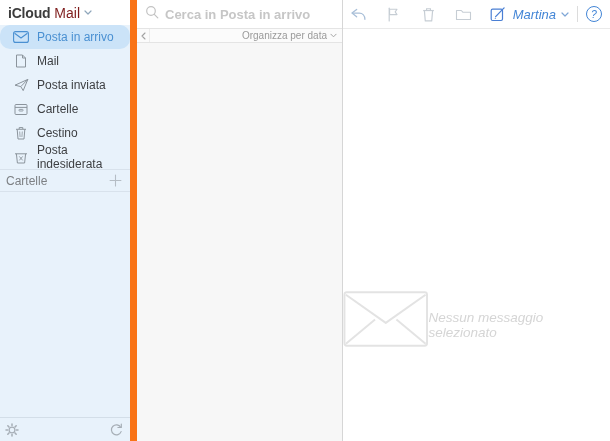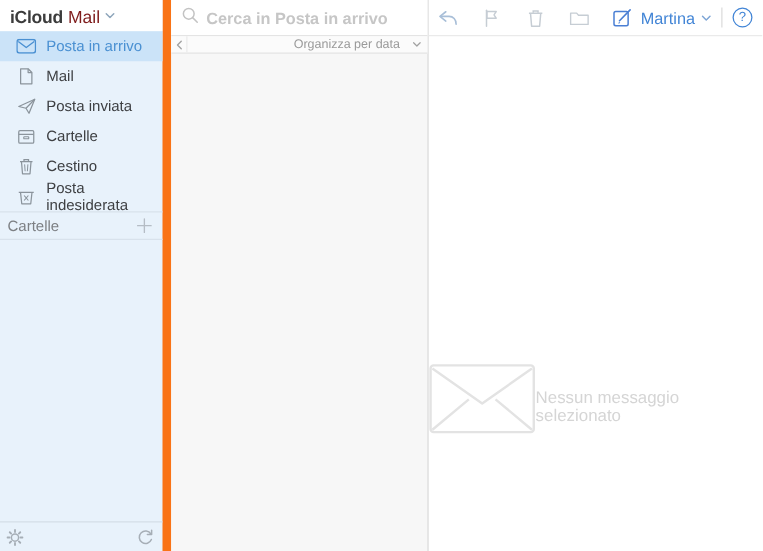--- a/index.html
+++ b/index.html
@@ -26,21 +26,21 @@
   .brand { color:#3c3c3c; font-weight:700; letter-spacing:-0.2px; }
   .app-title { color:#7f1d1d; margin-left:4px; }
   .hdr-chev { margin-left:4px; display:flex; }
 
   .nav { padding-top:0; }
   .nav-item {
     height:24px; display:flex; align-items:center;
     padding-left:12px; font-size:12px; color:#3d3f42;
     position:relative; cursor:default;
   }
-  .nav-item.selected { background:#cbe3f8; color:#4a90d2; }
+  .nav-item.selected { background:#cbe3f8; color:#4a90d2;border-radius:10px; }
   .nav-icon { width:18px; height:18px; margin-right:7px;
     display:flex; align-items:center; justify-content:center; flex:none; }
   .disclosure { position:absolute; left:3px; top:8px; display:flex; }
 
   .divider { height:1px; background:#d8e2ec; }
   .folders-row {
     height:21px; display:flex; align-items:center; justify-content:space-between;
     padding:0 8px 0 6px; font-size:12px; color:#7d8084;
   }
   .flex-spacer { flex:1; }
@@ -70,27 +70,27 @@
   .search-input::placeholder { color:#c6c6c6; opacity:1; }
   .sort-bar {
     height:14px; background:#fbfbfb; border-bottom:1px solid #e4e4e4;
     display:flex; align-items:stretch; font-size:10px; color:#9a9a9a;
   }
   .collapse-btn {
     width:13px; display:flex; align-items:center; justify-content:center;
     border-right:1px solid #ececec;
   }
   .sort-btn {
-    margin-left:auto; display:flex; align-items:center; gap:10px;
+    margin-left:auto; display:flex; align-items:center; gap:3px;
     padding-right:5px;
   }
   .list-body { flex:1; }
 
   
-  .content-pane { flex:1; background:#fff; display:flex; flex-direction:column; }
+  .content-pane { flex:1; background:#fff; display:flex; flex-direction:column;font-style:italic; }
   .toolbar {
     height:29px; border-bottom:1px solid #eaeaea;
     display:flex; align-items:center; padding:0 8px 0 4px;
   }
   .tool-group { display:flex; gap:17px; padding-left:2px; }
   .tool-btn { width:18px; height:18px; display:flex; align-items:center; justify-content:center; }
   .user-menu {
     margin-left:auto; display:flex; align-items:center; gap:5px;
     color:#4285d6; font-size:13px; cursor:default;
   }

